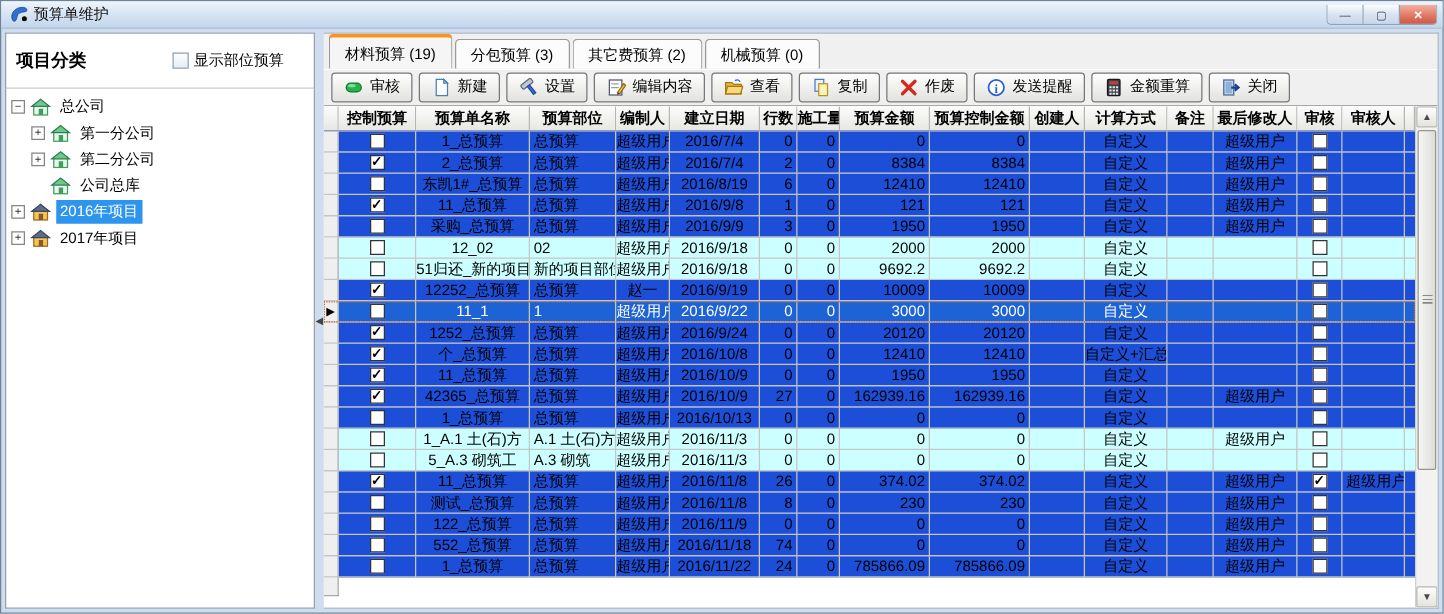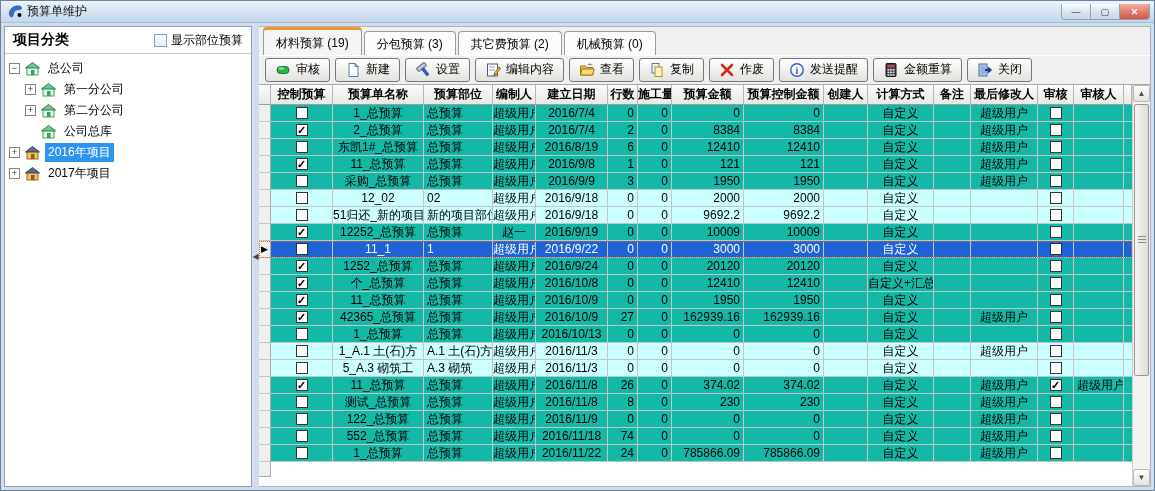--- a/index.html
+++ b/index.html
@@ -13,21 +13,21 @@
   .win-controls { margin-left:auto; display:flex; border:1px solid #8FA3B7; border-top:none; border-radius:0 0 4px 4px; overflow:hidden; height:16px; }
   .win-btn { width:29px; height:16px; display:flex; align-items:center; justify-content:center; font-size:9px; color:#33414F; background:linear-gradient(180deg,#FBFDFE,#D8E3EF 50%,#C6D5E6); border-right:1px solid #8FA3B7; cursor:default; }
   .win-btn:last-child { border-right:none; }
   .win-btn.close { background:linear-gradient(180deg,#F4B0A1,#E07C67 50%,#CD5240); color:#fff; font-weight:bold; }
 
   
   .content { flex:1; display:flex; padding:3px; gap:0; overflow:hidden; }
 
   
   .sidebar { width:248px; background:#fff; border:1px solid #93A1B1; display:flex; flex-direction:column; }
-  .sidebar-header { height:27px; display:flex; align-items:center; justify-content:space-between; padding:0 8px 0 8px; border-bottom:1px solid #C9C9C9; box-shadow:0 1px 0 #fff; }
+  .sidebar-header { height:44px; display:flex; align-items:center; justify-content:space-between; padding:0 24px 0 8px; border-bottom:1px solid #C9C9C9; box-shadow:0 1px 0 #fff; }
   .sidebar-title { font-size:14px; font-weight:bold; color:#000; }
   .chk-wrap { display:flex; align-items:center; gap:4px; font-size:12px; color:#000; }
   .chk-box { width:13px; height:13px; border:1px solid #8DA0B4; background:linear-gradient(180deg,#FEFEFE,#E5EDF5); }
   .tree { flex:1; padding:4px 2px; overflow:hidden; }
   .tree-item { height:21px; display:flex; align-items:center; gap:4px; font-size:12px; color:#000; }
   .tree-item .lbl { padding:1px 3px; white-space:nowrap; }
   .tree-item.selected .lbl { background:#2E95EF; color:#fff; }
   .expander { width:11px; height:11px; border:1px solid #848W84; border:1px solid #848484; background:#fff; font-size:9px; line-height:9px; text-align:center; color:#333; flex:none; }
   .expander.none { border:none; background:transparent; }
   .tree-icon { width:17px; height:15px; flex:none; }
@@ -47,21 +47,21 @@
 
   
   .table-zone { flex:1; display:flex; overflow:hidden; background:#fff; }
   .grid { flex:1; display:flex; flex-direction:column; overflow:hidden; background:#fff; }
   .thead { display:flex; height:20px; flex:none;font-weight:bold; }
   .th { height:20px; flex:none; background:linear-gradient(180deg,#FCFCFB,#E7E7E3); border-right:1px solid #B5B5B5; border-bottom:1px solid #9C9C9C; font-size:12px; line-height:19px; text-align:center; color:#000; overflow:hidden; white-space:nowrap; }
   .th.ind-h { width:12px; }
   .th.fill { flex:1; }
   .tbody { flex:1; overflow:hidden; }
   .tr { display:flex; height:17px; flex:none; }
-  .tr.cream { background:#14b8a6; }
+  .tr.cream { background:#1d4ed8; }
   .tr.cyan { background:#CCFFFF; }
   .tr.selected { background:#1E63D6; color:#fff; outline:1px dotted #C96A2A; outline-offset:-1px; }
   .td { flex:none; height:17px; font-size:12px; line-height:16px; border-right:1px solid #C5C5C5; border-bottom:1px solid #C5C5C5; overflow:hidden; white-space:nowrap; }
   .td.fill { flex:1; border-right:none; }
   .ind { width:12px; flex:none; background:#EFEFEF; border-right:1px solid #ABABAB; border-bottom:1px solid #C5C5C5; font-size:9px; line-height:16px; text-align:center; color:#000; }
   .tr.selected .ind { color:#000; background:#EFEFEF; }
   .al-c { text-align:center; }
   .al-l { text-align:left; padding-left:3px; }
   .al-r { text-align:right; padding-right:3px; }
   .td.cbc { display:flex; align-items:center; justify-content:center; }

